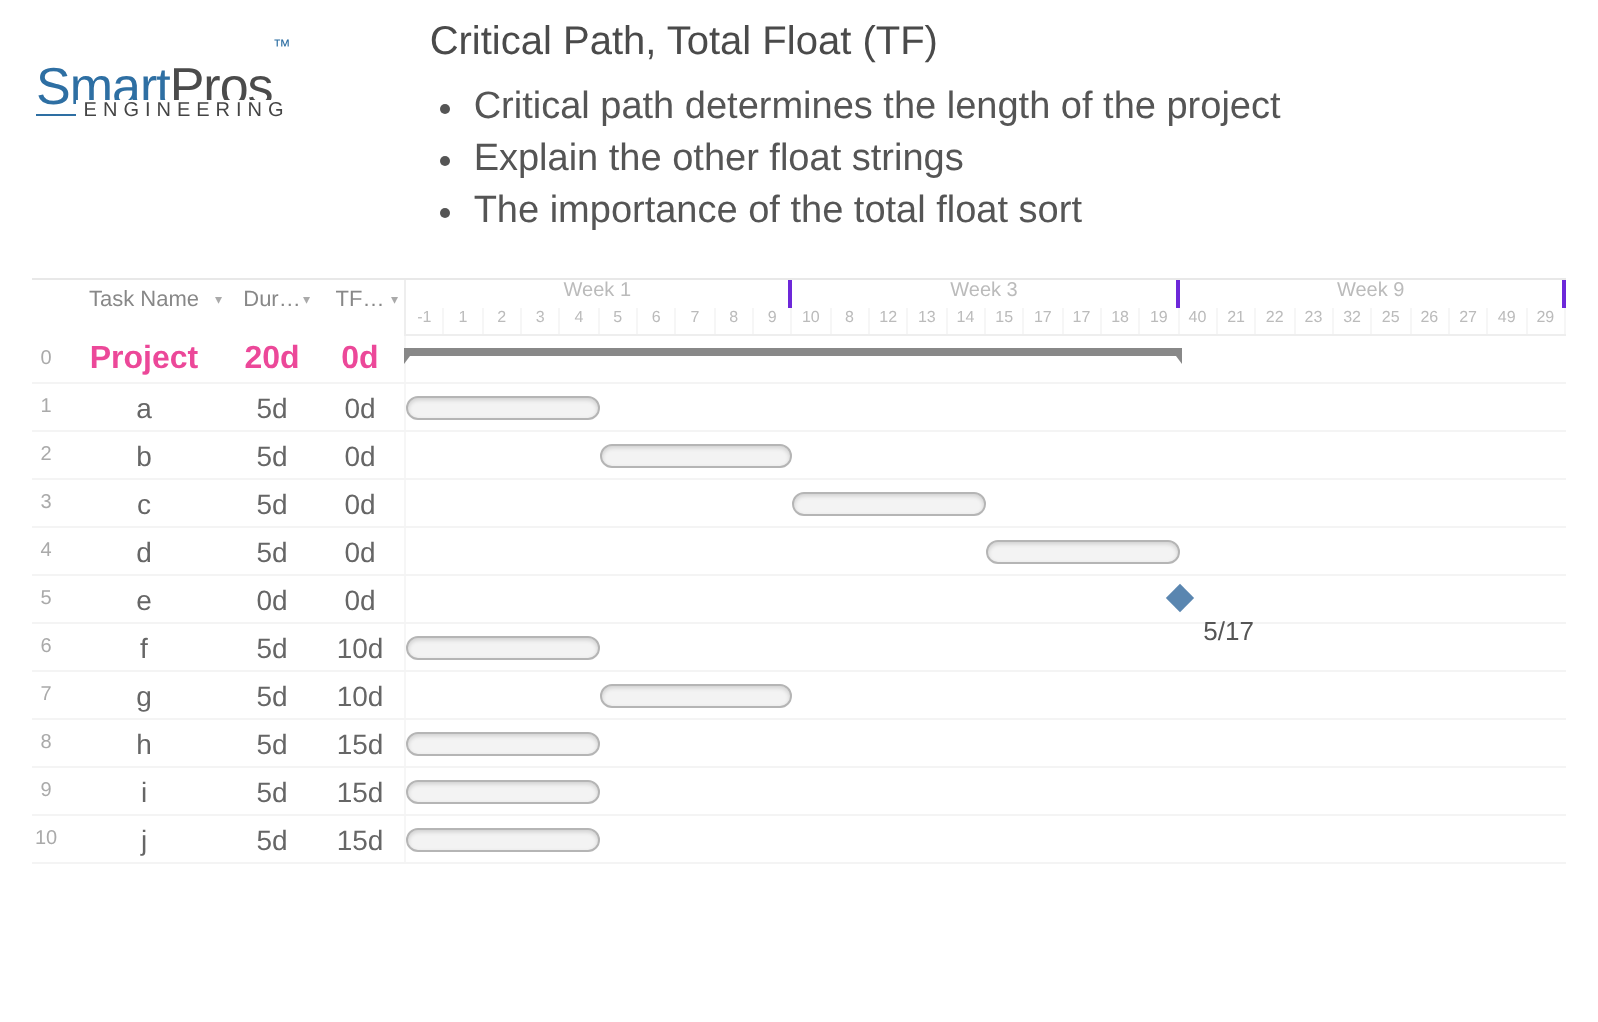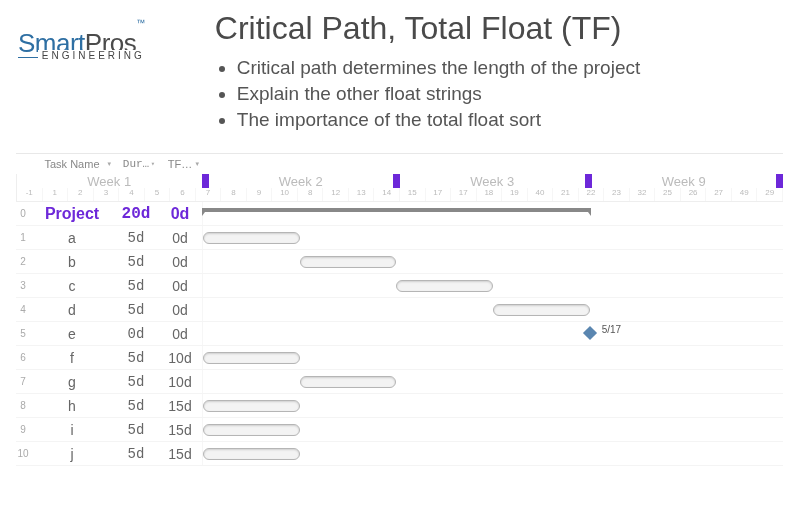--- a/index.html
+++ b/index.html
@@ -6,47 +6,47 @@
   body { width: 799px; height: 511px; font-family: Arial, Helvetica, sans-serif; background: #fff; color: #333; position: relative; overflow: hidden; }
   .header { display: flex; align-items: flex-start; padding: 10px 18px 18px 18px; }
   .logo { margin-top: 18px; }
   .logo-main { font-size: 26px; font-weight: 400; letter-spacing: -0.5px; }
   .logo-smart { color: #2e6fa3; font-weight: 300; }
   .logo-pros { color: #4b4b4b; font-weight: 400; }
   .logo-tm { font-size: 9px; color: #2e6fa3; vertical-align: top; position: relative; top: -10px; }
   .logo-rule { border-top: 1px solid #2e6fa3; margin-top: -2px; height: 0; position: relative; }
   .logo-sub { position: absolute; right: 0; top: -8px; background: #fff; padding-left: 4px; font-size: 10px; letter-spacing: 3px; color: #444; }
   .title-block { margin-left: 70px; }
-  .title { font-size: 32px; color: #4a4a4a; font-weight: 400; margin-bottom: 10px; }
+  .title { font-size: 20px; color: #4a4a4a; font-weight: 400; margin-bottom: 10px; }
   .bullets { margin-left: 22px; font-size: 19px; color: #555; }
   .bullets li { margin-bottom: 4px; list-style: disc; }
   .sheet { padding: 0 16px; font-size: 11px; color: #888; }
-  .sheet-head { display: flex; border-top: 1px solid #e8e8e8; flex-direction: column; }
+  .sheet-head { display: flex; border-top: 1px solid #e8e8e8; }
   .cols { display: flex; }
   .col-num { width: 14px; text-align: center; padding: 4px 0; font-size: 10px; color: #aaa; }
   .col-name { width: 84px; padding: 4px 2px; text-align: center; position: relative; }
-  .col-dur { width: 44px; padding: 4px 2px; text-align: center; position: relative; font-family: Liberation Mono, monospace; }
+  .col-dur { width: 44px; padding: 4px 2px; text-align: center; position: relative; }
   .col-tf  { width: 44px; padding: 4px 2px; text-align: center; position: relative; }
   .drop { font-size: 7px; color: #aaa; position: absolute; right: 3px; top: 6px; }
   .gantt-head { flex: 1; position: relative; border-left: 1px solid #eee; }
   .week-row { display: flex; height: 14px; }
-  .week { flex: 1; text-align: center; font-size: 13px; color: #bbb; border-right: 7px solid #6d28d9; }
+  .week { flex: 1; text-align: center; font-size: 10px; color: #bbb; border-right: 2px solid #6d28d9; }
   .day-row { display: flex; height: 14px; border-bottom: 1px solid #eee; }
   .day { flex: 1; text-align: center; font-size: 8px; color: #bbb; border-right: 1px solid #f6f6f6; }
   .row { display: flex; align-items: center; border-bottom: 1px solid #f4f4f4; height: 24px; }
   .row .col-name, .row .col-dur, .row .col-tf { font-size: 14px; color: #666; }
-  .row.proj .col-name, .row.proj .col-dur, .row.proj .col-tf { font-weight: 700; font-size: 16px; color: #6d28d9; }
+  .row.proj .col-name, .row.proj .col-dur, .row.proj .col-tf { font-weight: 700; font-size: 16px; color: #ec4899; }
   .gantt-cell { flex: 1; position: relative; border-left: 1px solid #f6f6f6; height: 100%; display: flex; align-items: center; }
   .bar { position: absolute; height: 12px; background: #f3f3f3; border: 1px solid #b5b5b5; border-radius: 6px; box-shadow: inset 0 1px 2px rgba(0,0,0,0.15); }
   .summary-bar { position: absolute; height: 4px; background: #888; top: 6px; }
   .summary-bar::before, .summary-bar::after { content: ""; position: absolute; top: 0; width: 0; height: 0; border-top: 8px solid #888; }
   .summary-bar::before { left: -1px; border-right: 6px solid transparent; }
   .summary-bar::after  { right: -1px; border-left: 6px solid transparent; }
   .milestone { position: absolute; width: 10px; height: 10px; background: #5a86b0; transform: rotate(45deg); top: 6px; }
-  .ms-label { position: absolute; font-size: 10px; color: #555; top: 2px; }
+  .ms-label { position: absolute; font-size: 13px; color: #555; top: 20px; }
 </style>
 </head>
 <body>
 
 <div class="header">
   <div class="logo">
     <div class="logo-main">
       <span class="logo-smart">Smart</span><span class="logo-pros">Pros</span><span class="logo-tm">™</span>
     </div>
     <div class="logo-rule">
@@ -67,21 +67,20 @@
   <div class="sheet-head">
     <div class="cols">
       <div class="col-num"></div>
       <div class="col-name"><span>Task Name</span><span class="drop">▾</span></div>
       <div class="col-dur"><span>Dur…</span><span class="drop">▾</span></div>
       <div class="col-tf"><span>TF…</span><span class="drop">▾</span></div>
     </div>
     <div class="gantt-head">
       <div class="week-row" id="week-row">
           <div class="week">Week 1</div>
-          <div class="week">Week 2</div>
           <div class="week">Week 3</div>
           <div class="week">Week 9</div>
         </div>
       <div class="day-row" id="day-row">
           <div class="day">-1</div>
           <div class="day">1</div>
           <div class="day">2</div>
           <div class="day">3</div>
           <div class="day">4</div>
           <div class="day">5</div>

